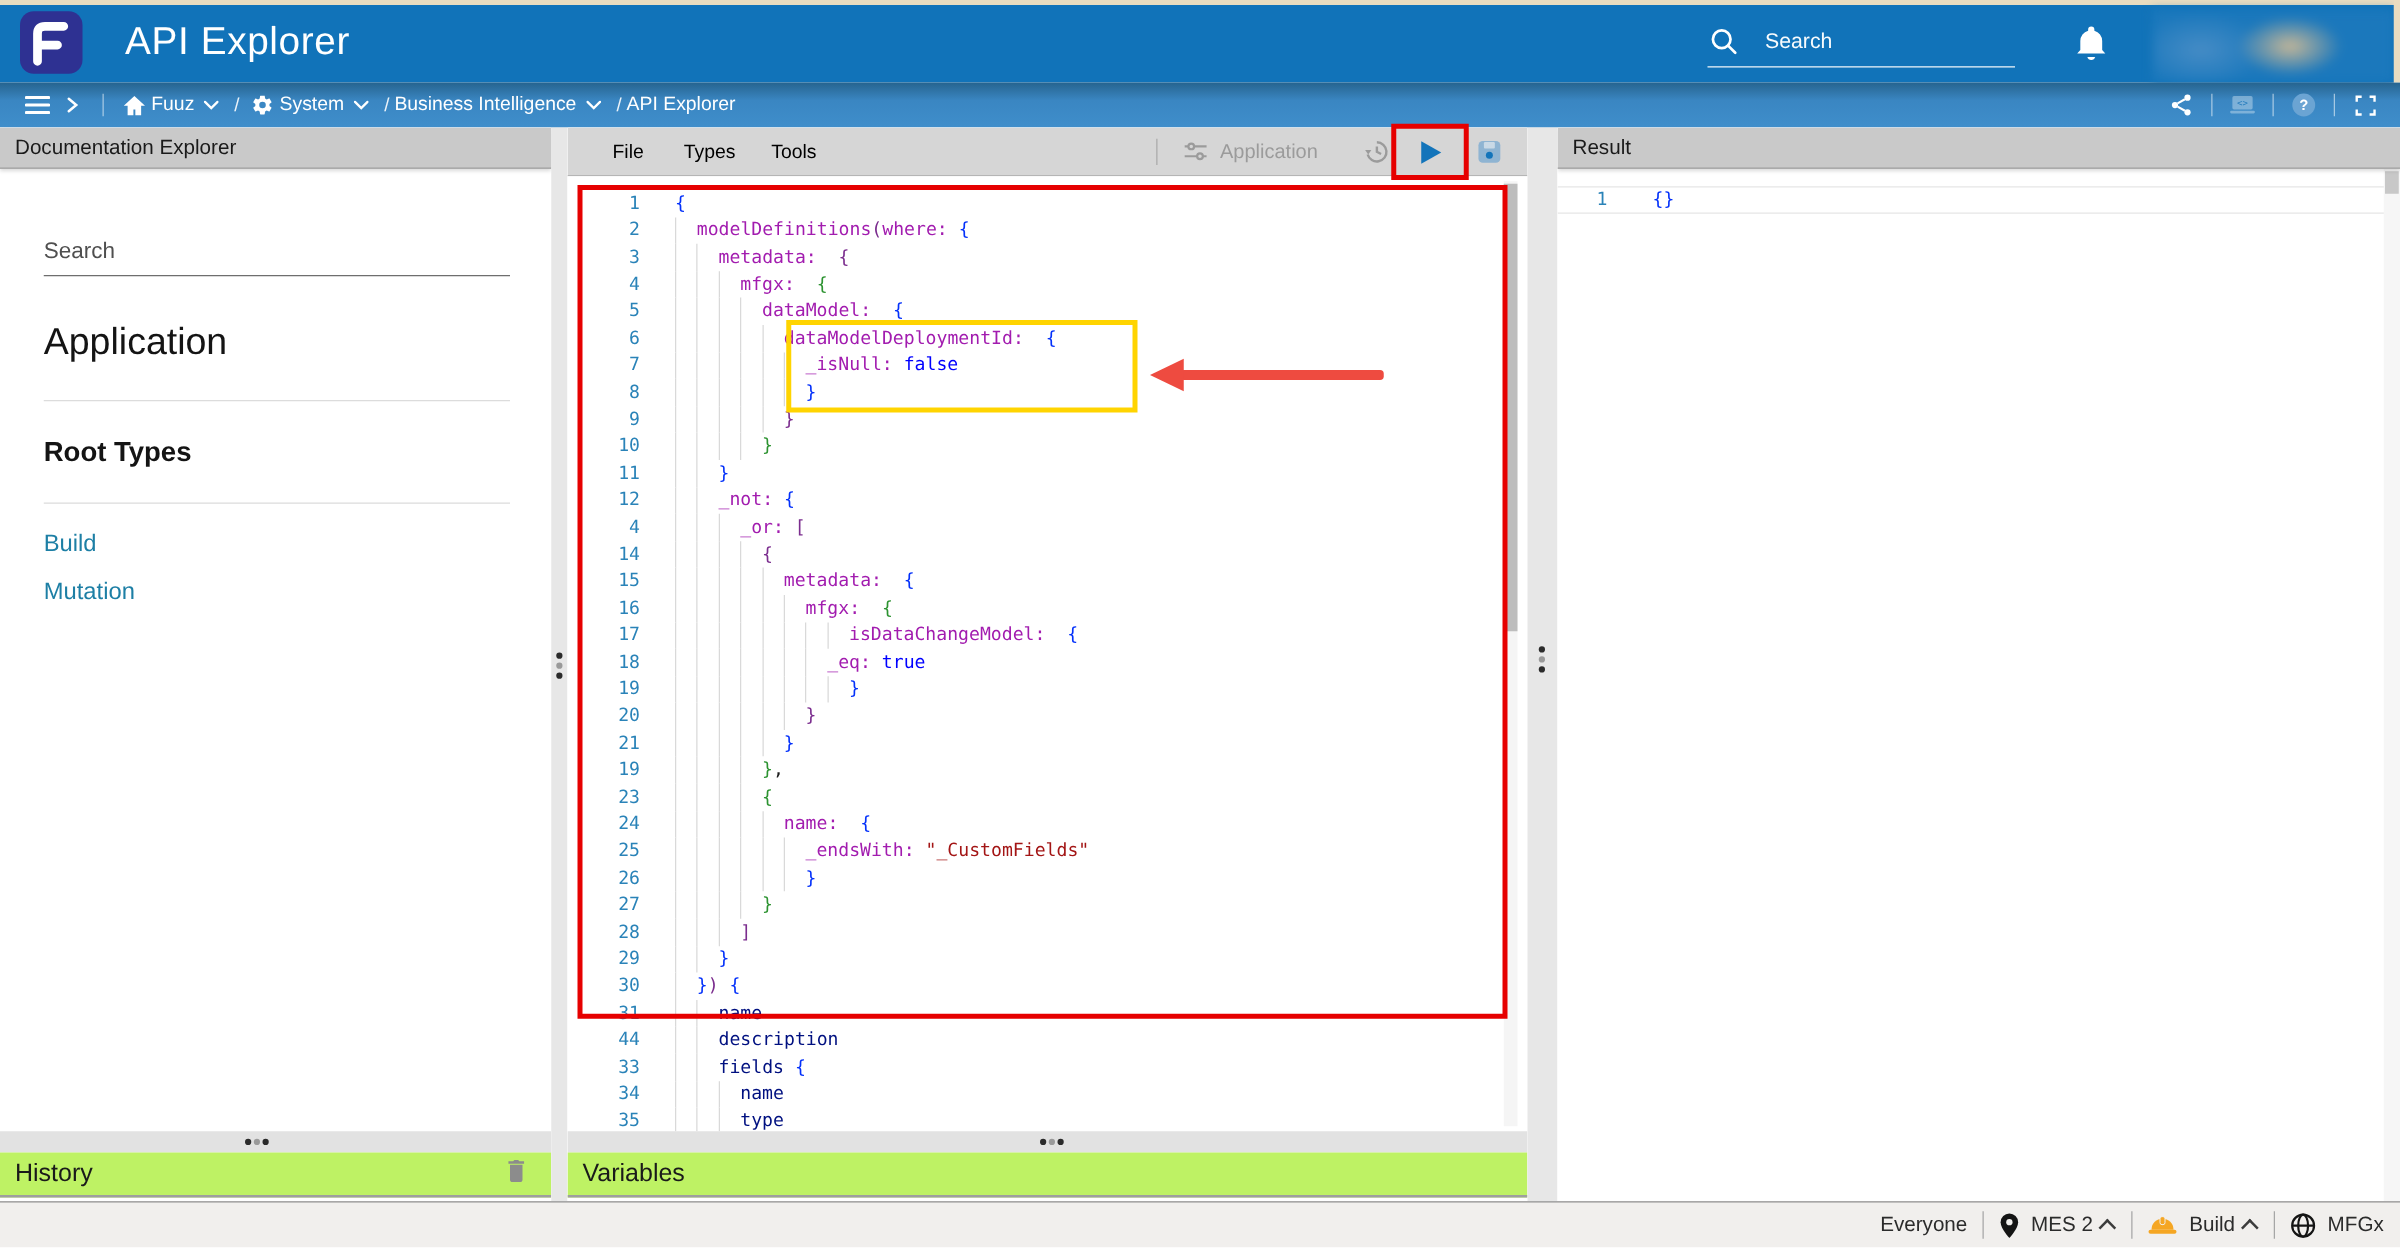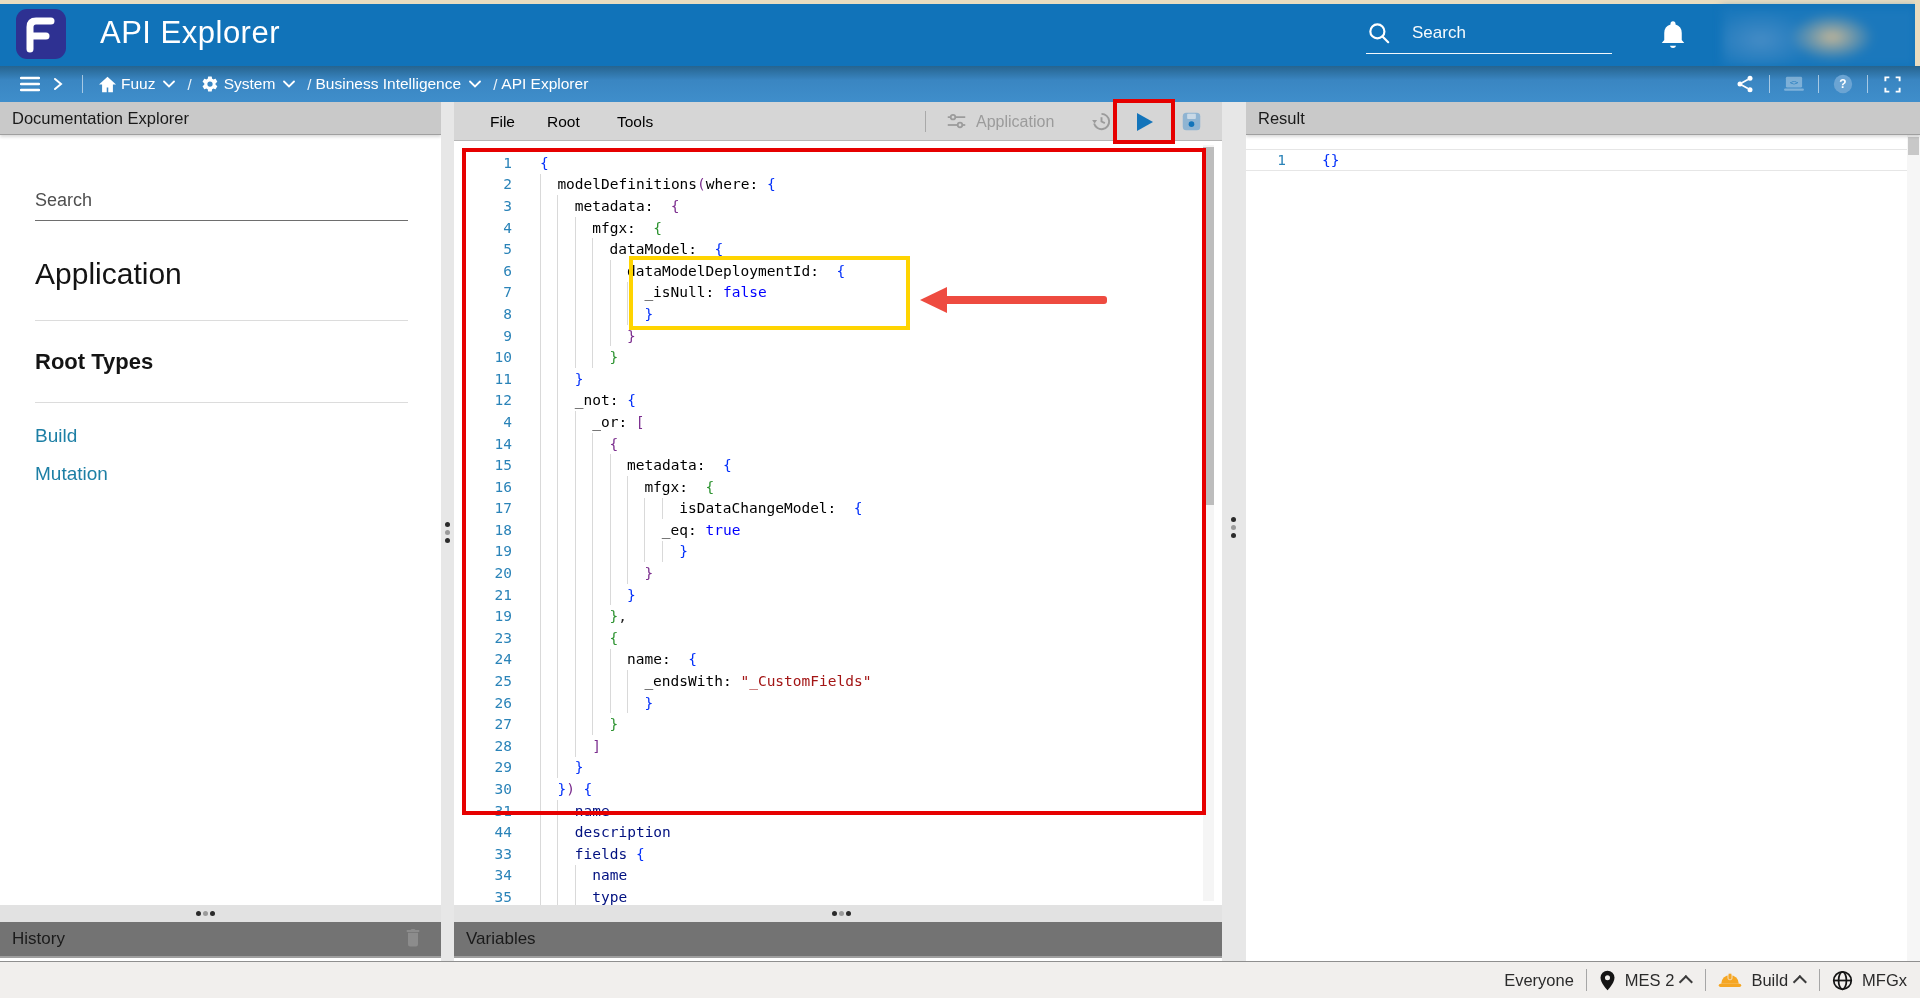--- a/index.html
+++ b/index.html
@@ -51,38 +51,38 @@
   .dot.mid { background:#9a9a9a; }
 
   
   #doc-search { position:absolute; left:35px; top:88px; width:373px; padding-bottom:9px;
     border-bottom:1.5px solid #6e6e6e; font-size:18px; color:#4f4f4f; }
   #doc-heading { position:absolute; left:35px; top:155px; font-size:30px; color:#141414; }
   .doc-div { position:absolute; left:35px; width:373px; border-top:1px solid #dcdcdc; }
   #doc-subheading { position:absolute; left:35px; top:247px; font-size:22px; font-weight:bold; color:#141414; }
   .doc-link { position:absolute; left:35px; font-size:19px; color:#1d7fa5; cursor:pointer; }
   .bottom-strip { position:absolute; left:0; width:100%; height:17px; top:803px; background:#e2e2e2; }
-  .sub-header { position:absolute; left:0; width:100%; top:820px; height:36px; background:#737373;
-    display:flex; align-items:center; padding:0 12px; font-size:17px; color:#1a1a1a;
+  .sub-header { position:absolute; left:0; width:100%; top:820px; height:36px; background:#bef264;
+    display:flex; align-items:center; padding:0 12px; font-size:20px; color:#1a1a1a;
     border-bottom:2px solid #9f9f9f; }
 
   
   #menu-bar { position:absolute; left:0; top:0; width:100%; height:39px; background:#d6d6d6;
     border-bottom:1px solid #b5b5b5; }
   .menu-item { position:absolute; top:0; height:39px; display:flex; align-items:center;
     font-size:15.5px; color:#000000; cursor:pointer; }
   .toolbar-gray { color:#9b9b9b; }
   #editor { position:absolute; left:0; top:39px; width:768px; height:764px; background:#fff;
     overflow:hidden; padding-top:11px; }
   .code-line { display:flex; height:21.6px; align-items:center;
     font-family:"DejaVu Sans Mono", monospace; font-size:14.5px; white-space:pre; }
   .code-line .ln { width:58px; text-align:right; color:#2a83b8; flex:none; }
   .code-line .lc { position:relative; margin-left:28px; height:100%; display:flex; align-items:center; }
   .guide { position:absolute; top:0; bottom:0; width:0; border-left:1px solid #d9d9d9; }
-  .c-red{color:#000000} .c-blue{color:#0431fa} .c-green{color:#2d9331}
+  .c-red{color:#a21caf} .c-blue{color:#0431fa} .c-green{color:#2d9331}
   .c-purple{color:#7b2d8e} .c-kw{color:#0000ff} .c-navy{color:#001080}
   .c-str{color:#a31515} .c-plain{color:#1e1e1e}
   #mid-scrollbar { position:absolute; right:8px; top:43px; width:11px; height:756px; background:#f5f5f5; }
   #mid-scroll-thumb { position:absolute; left:0; top:2px; width:11px; height:358px; background:#bdbdbd; }
 
   
   #result-editor { position:absolute; left:0; top:33px; width:674px; height:826px; background:#fff; padding-top:14px; }
   .cur-line { border-top:1px solid #e6e6e6; border-bottom:1px solid #e6e6e6; }
   .code-line.result .ln { width:40px; }
   .code-line.result .lc { margin-left:36px; }
@@ -262,21 +262,21 @@
     <span class="vdots" style="left:4px; top:420px">
       <span class="dot"></span>
         <span class="dot mid"></span>
         <span class="dot"></span>
     </span>
   </div>
 
   <div class="abs" id="mid-panel">
     <div id="menu-bar">
       <span class="menu-item" style="left:36px">File</span>
-      <span class="menu-item" style="left:93px">Root</span>
+      <span class="menu-item" style="left:93px">Types</span>
       <span class="menu-item" style="left:163px">Tools</span>
 
       <span class="abs" style="left:471px; top:9px; width:1px; height:21px; background:#a9a9a9"></span>
       <span class="abs" style="left:492px; top:9px">
         <svg width="21" height="21" viewBox="0 0 24 24">
             <g stroke="#9b9b9b" stroke-width="2" fill="#d6d6d6">
           <line x1="2" y1="7" x2="22" y2="7"></line>
               <circle cx="8" cy="7" r="2.6"></circle>
           <line x1="2" y1="16" x2="22" y2="16"></line>
               <circle cx="16" cy="16" r="2.6"></circle>

